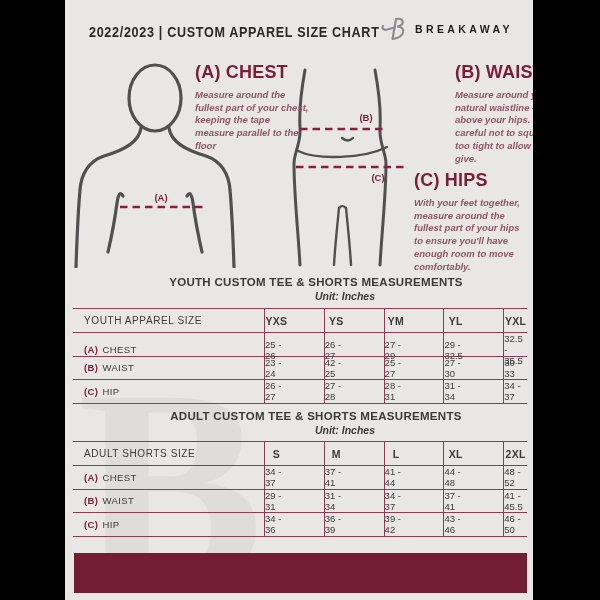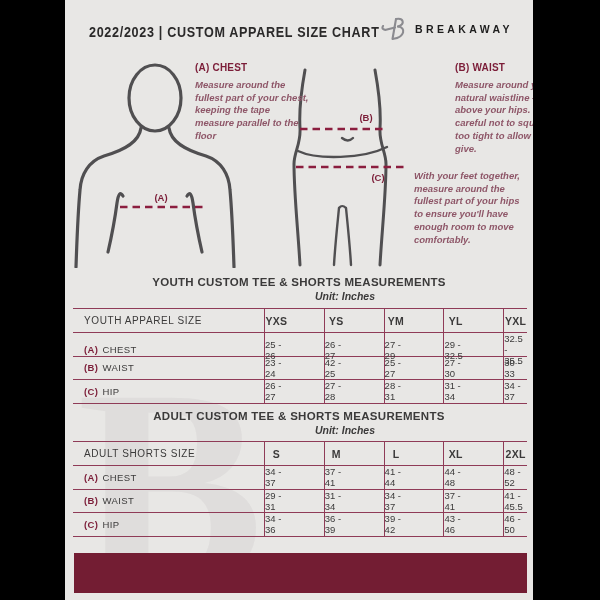--- a/index.html
+++ b/index.html
@@ -18,35 +18,35 @@
     font-size:15px;font-weight:bold;color:#2b2a2a;
     letter-spacing:.8px;white-space:nowrap;
     transform:scaleX(.84);transform-origin:left center;
   }
   .logo{position:absolute;left:316px;top:16px;display:flex;align-items:center;gap:8px;}
   .logo-mark{width:26px;height:26px;}
   .logo-text{font-size:10.5px;font-weight:bold;color:#1d1d1d;letter-spacing:3.4px;}
   
   .inst{position:absolute;}
   .inst h3{
-    margin:0 0 6px 0;font-size:10px;font-weight:bold;color:#7b1d38;letter-spacing:.2px;
+    margin:0 0 6px 0;font-size:18px;font-weight:bold;color:#7b1d38;letter-spacing:.2px;
   }
   .inst p{
     margin:0;font-size:9.5px;font-style:italic;color:#8e5668;line-height:1.34;font-weight:bold;
   }
   .inst-a{left:130px;top:62px;width:114px;}
   .inst-b{left:349px;top:62px;width:116px;margin-left:41px;}
   .inst-c{left:349px;top:170px;width:116px;}
   
   .fig{position:absolute;}
   .fig-upper{left:8px;top:62px;}
   .fig-lower{left:200px;top:62px;}
   
   .sec-title{
-    position:absolute;left:0;width:468px;text-align:center;
+    position:absolute;left:17px;width:468px;text-align:center;
     font-size:11.5px;font-weight:bold;color:#3b3a3a;letter-spacing:.3px;
   }
   .sec-unit{
     position:absolute;left:0;width:560px;text-align:center;
     font-size:10.5px;font-style:italic;font-weight:bold;color:#3b3a3a;
   }
   
   .stable{position:absolute;left:8px;width:454px;}
   .trow{
     display:grid;grid-template-columns:155px repeat(5,1fr);
@@ -124,20 +124,21 @@
 
   <div class="inst inst-a">
     <h3>(A) CHEST</h3>
     <p>Measure around the fullest part of your chest, keeping the tape measure parallel to the floor</p>
   </div>
   <div class="inst inst-b">
     <h3>(B) WAIST</h3>
     <p>Measure around your natural waistline – right above your hips. Be careful not to squeeze too tight to allow a little give.</p>
   </div>
   <div class="inst inst-c">
+    <h3>(C) HIPS</h3>
     <p>With your feet together, measure around the fullest part of your hips to ensure you'll have enough room to move comfortably.</p>
   </div>
 
   <div class="sec-title" style="top:276px">YOUTH CUSTOM TEE &amp; SHORTS MEASUREMENTS</div>
   <div class="sec-unit" style="top:290px">Unit: Inches</div>
 
   <div class="stable" style="top:308px">
     <div class="trow thead">
       <div class="cell-label">YOUTH APPAREL SIZE</div>
       <div class="cell-size">YXS</div>

